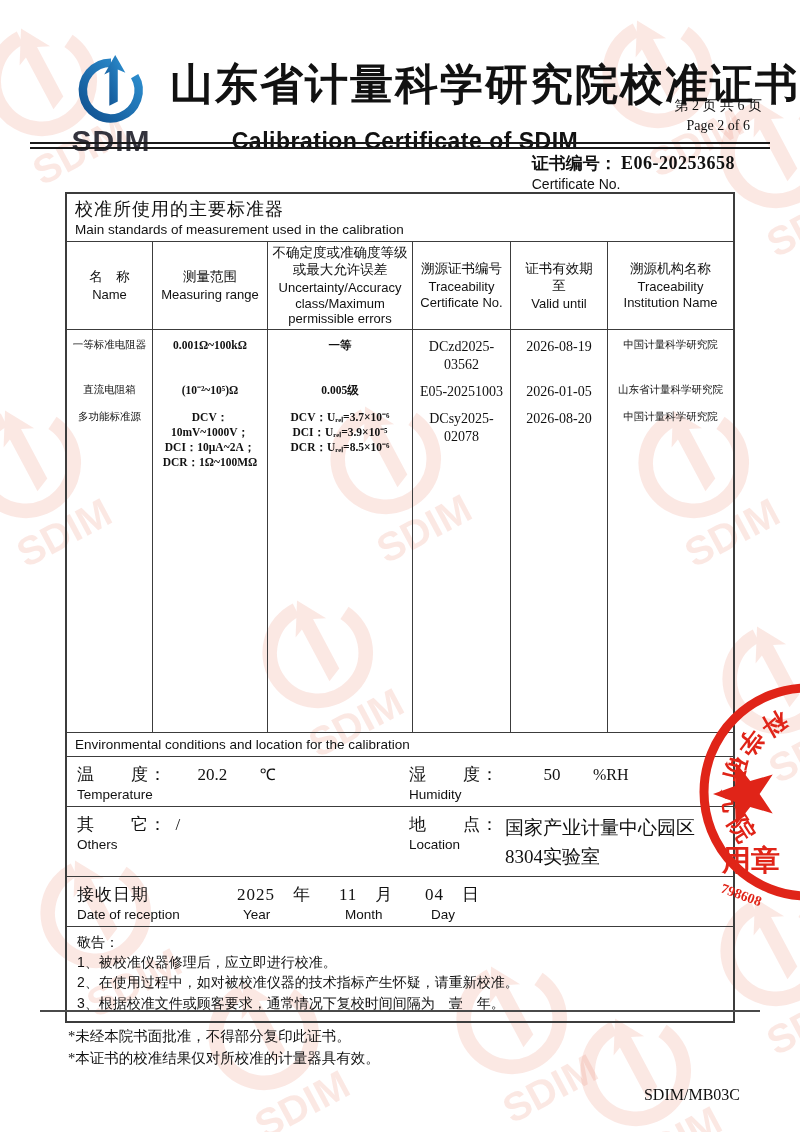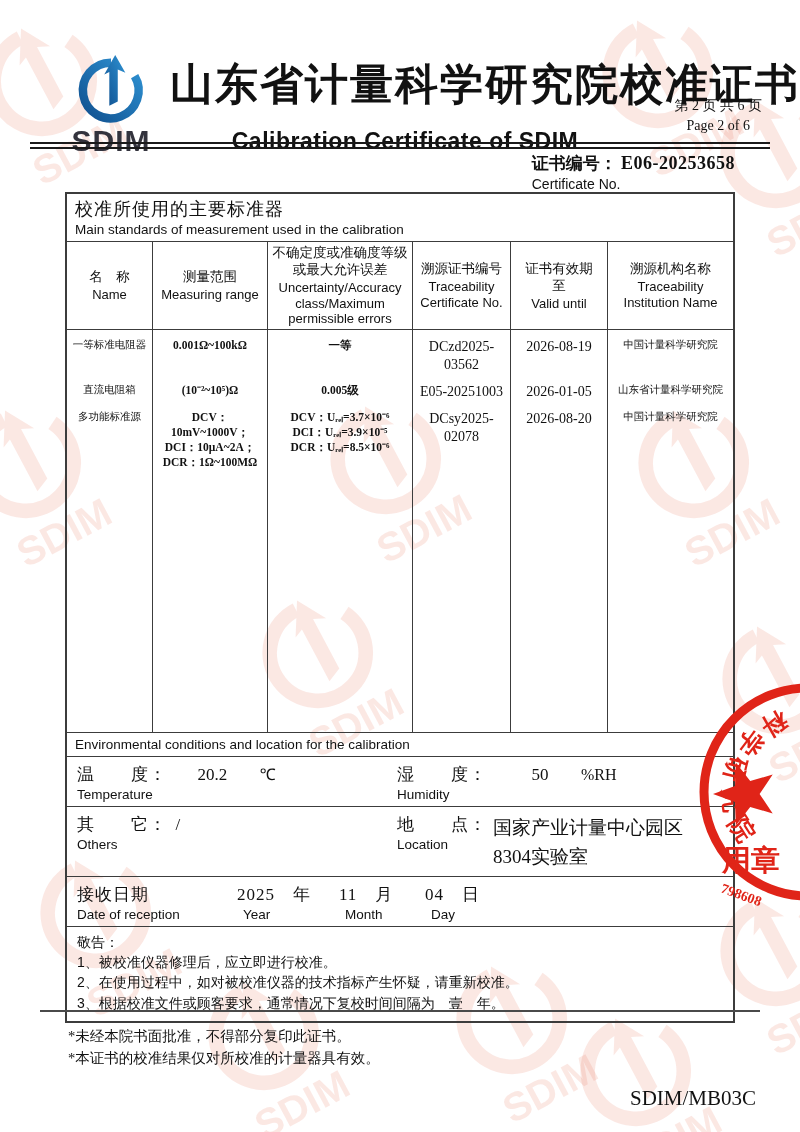--- a/index.html
+++ b/index.html
@@ -58,21 +58,21 @@
   .s2{height:26px;}
   .s3{padding-top:1px;align-items:center;}
   .cell-sm{font-family:"Liberation Serif",serif;font-size:10.5px;line-height:1.25;white-space:pre-line;}
   .cell-md{font-family:"Liberation Serif",serif;font-size:11.5px;font-weight:bold;line-height:1.3;white-space:pre-line;}
   .cell-lg{font-family:"Liberation Serif",serif;font-size:14px;line-height:1.25;white-space:pre-line;padding:0 4px;}
 
   .env-title{padding:3px 8px 4px;border-top:1px solid var(--line);}
   .env-title .zh{font-size:18px;letter-spacing:1px;}
   .env-title .en{font-size:13.5px;margin-top:1px;}
 
-  .env-row{display:flex;border-top:1px solid var(--line);padding:6px 0 4px 10px;}
+  .env-row{display:flex;border-top:1px solid var(--line);padding:6px 0 4px 10px;gap:12px;}
   .env-left{width:320px;}
   .env-right{flex:1;}
   .fld-zh{font-family:"Liberation Serif",serif;font-size:17px;letter-spacing:1px;}
   .fld-val{font-family:"Liberation Serif",serif;font-size:17px;margin-left:26px;}
   .fld-unit{font-family:"Liberation Serif",serif;font-size:16px;margin-left:28px;}
   .fld-en{display:block;font-size:13.5px;margin-top:1px;}
   .loc-wrap{display:flex;}
   .loc-val{font-family:"Liberation Serif",serif;font-size:19px;line-height:1.55;white-space:pre-line;margin-left:6px;}
 
   .recep-row{display:flex;border-top:1px solid var(--line);padding:6px 0 4px 10px;}
@@ -83,22 +83,22 @@
   .rc2{width:102px;} .rc3{width:86px;} .rc4{width:80px;}
   .rc2 .bot,.rc3 .bot,.rc4 .bot{padding-left:6px;}
 
   .notice{border-top:1px solid var(--line);padding:5px 10px 8px;}
   .notice div{font-size:14px;line-height:1.45;}
 
   .bottom-rule{position:absolute;left:40px;right:40px;top:1010px;height:0;
                border-top:2px solid #4a4a4a;z-index:2;}
   .footnotes{position:absolute;left:68px;top:1026px;z-index:2;}
   .footnotes div{font-family:"Liberation Serif",serif;font-size:14.5px;line-height:1.5;}
-  .doc-code{position:absolute;right:44px;top:1086px;z-index:2;
-            font-family:"Liberation Serif",serif;font-size:21px;}
+  .doc-code{position:absolute;right:60px;top:1086px;z-index:2;
+            font-family:"Liberation Serif",serif;font-size:16px;}
 
   
   .stamp{position:absolute;left:688px;top:672px;width:240px;height:240px;z-index:3;pointer-events:none;}
   .stamp text{fill:var(--stamp-color);font-family:"Liberation Serif",serif;}
 </style>
 </head>
 <body>
 
 <div id="page">
 

